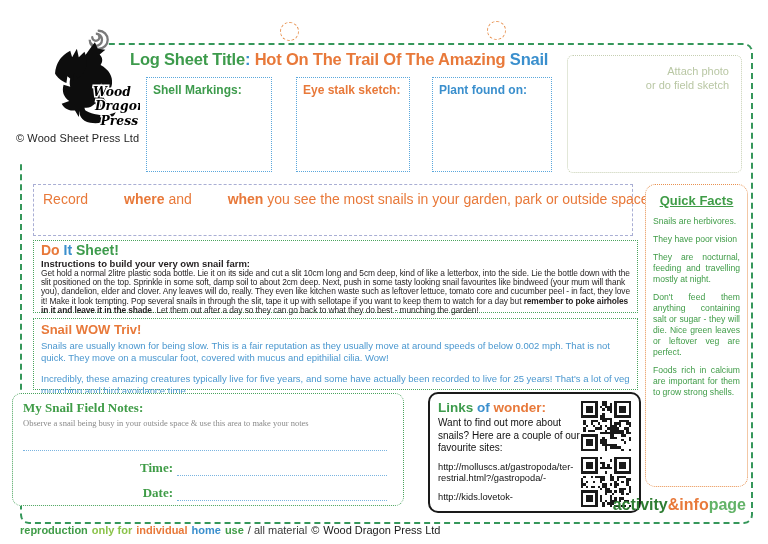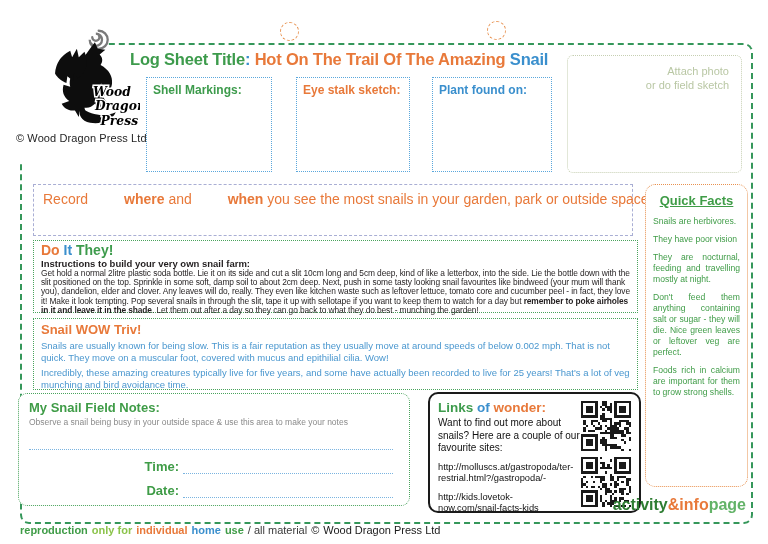--- a/index.html
+++ b/index.html
@@ -42,25 +42,25 @@
          border:1.5px dotted #49a35c;padding:2px 7px;background:#fff;}
   .do-title{font-size:14px;font-weight:bold;line-height:15px;}
   .do-sub{font-size:9.5px;font-weight:bold;line-height:11px;color:#231f20;}
   .do-body{font-size:8.4px;line-height:9.2px;letter-spacing:-0.1px;color:#231f20;}
 
   
   .wowbox{position:absolute;left:33px;top:318px;width:605px;height:72px;box-sizing:border-box;
           border:1.5px dotted #49a35c;padding:3px 7px;background:#fff;}
   .wow-title{font-size:13px;font-weight:bold;color:#e8793a;line-height:15px;}
   .wow-body{font-size:9.5px;line-height:11.5px;color:#4a97cf;margin-top:3px;}
-  .wow-body + .wow-body{margin-top:4px;}
-
-  
-  .notes{position:absolute;left:18px;top:393px;width:392px;height:113px;box-sizing:border-box;
-         border:1.5px dotted #49a35c;border-radius:9px;padding:6px 10px;background:#fff;}
+  .wow-body + .wow-body{margin-top:10px;}
+
+  
+  .notes{position:absolute;left:12px;top:393px;width:392px;height:113px;box-sizing:border-box;
+         border:1.5px dotted #49a35c;border-radius:9px;padding:6px 10px;background:#fff;font-family:Liberation Serif, serif;}
   .notes-title{font-size:13px;font-weight:bold;color:#3f9c47;}
   .notes-sub{font-size:8.5px;color:#8a8a8a;margin-top:2px;}
   .nrow{display:flex;align-items:flex-end;margin-top:9px;}
   .nrow:first-of-type{margin-top:11px;}
   .nlbl{width:150px;text-align:right;font-size:13px;font-weight:bold;color:#3f9c47;padding-right:4px;}
   .nline{flex:1;border-bottom:1.5px dotted #7ab4e0;height:13px;margin-right:6px;}
 
   
   .links{position:absolute;left:428px;top:392px;width:213px;height:121px;box-sizing:border-box;
          border:2px solid #1a1a1a;border-radius:10px;padding:6px 8px;background:#fff;}
@@ -103,21 +103,21 @@
       <path d="M44 25 l6 -8 3 7 8 1 -6 5 c4 4 3 8 1 11 c9 5 13 12 12 20 c-1 7 -5 11 -10 13 l7 10 -9 -4 1 9 -7 -7 c-3 3 -7 5 -11 4 l2 8 -7 -4 -1 6 -4 -7 c-7 1 -12 -3 -14 -7 l8 -3 c-6 -4 -8 -10 -6 -17 l7 2 c-2 -8 2 -14 7 -16 c-2 -5 0 -10 6 -13 z"></path>
       <path d="M8 50 q1 -16 16 -24 l2 7 5 -9 2 9 6 -6 c5 10 2 23 -7 28 l-4 -5 -1 8 -6 -5 -1 7 c-5 -2 -10 -6 -12 -10 z"></path>
       <path d="M36 86 c10 8 24 10 36 5 c-4 9 -16 13 -27 11 c-9 -2 -14 -9 -9 -16 z"></path>
     </g>
     <g class="logo-text" font-size="13" fill="#000" stroke="#fff" stroke-width="3" paint-order="stroke">
       <text x="48" y="74">Wood</text>
       <text x="50" y="89">Dragon</text>
       <text x="56" y="104">Press</text>
     </g>
   </svg>
-  <div class="copyright">© Wood Dragon Press Ltd</div>
+  <div class="copyright">© Wood Sheet Press Ltd</div>
 
   <div class="title">
     <span class="t-green">Log Sheet Title</span><span class="t-blue">:</span><span class="t-orange"> Hot On The Trail Of The Amazing</span><span class="t-blue"> Snail</span>
   </div>
 
   <div class="sketch sk1">
     <div class="lbl t-green">Shell Markings:</div>
   </div>
   <div class="sketch sk2">
     <div class="lbl t-orange">Eye stalk sketch:</div>
@@ -130,21 +130,21 @@
     <div>Attach photo</div>
     <div>or do field sketch</div>
   </div>
 
   <div class="record">
     <span>Record </span><b>where</b><span> and </span><b>when</b><span> you see the most snails in your garden, park or outside space?</span>
   </div>
 
   <div class="dobox">
     <div class="do-title">
-      <span class="t-orange">Do </span><span class="t-blue">It </span><span class="t-green">They!</span>
+      <span class="t-orange">Do </span><span class="t-blue">It </span><span class="t-green">Sheet!</span>
     </div>
     <div class="do-sub">Instructions to build your very own snail farm:</div>
     <div class="do-body">
       <span>Get hold a normal 2litre plastic soda bottle.  Lie it on its side and cut a slit 10cm long and 5cm deep, kind of like a letterbox, into the side.  Lie the bottle down with the slit positioned on the top.  Sprinkle in some soft, damp soil to about 2cm deep.  Next, push in some tasty looking snail favourites like bindweed (your mum will thank you), dandelion, elder and clover.   Any leaves will do, really.  They even like kitchen waste such as leftover lettuce,  tomato core and cucumber peel - in fact, they love it!  Make it look tempting.  Pop several snails in through the slit, tape it up with sellotape if you want to keep them to watch for a day but </span><b>remember to poke airholes in it and leave it in the shade</b><span>.  Let them out after a day so they can go back to what they do best - munching the garden!</span>
     </div>
   </div>
 
   <div class="wowbox">
     <div class="wow-title">Snail WOW Triv!</div>
     <div class="wow-body">Snails are usually known for being slow.  This is a fair reputation as they usually move at around speeds of below 0.002 mph.  That is not quick.  They move on a muscular foot, covered with mucus and epithilial cilia.  Wow!</div>
@@ -171,21 +171,20 @@
     <div class="links-title">
       <span class="t-green">Links </span><span class="t-blue">of </span><span class="t-orange">wonder:</span>
     </div>
     <div class="links-intro">Want to find out more about snails?  Here are a couple of our favourite sites:</div>
     <div class="links-url">
       <div>http://molluscs.at/gastropoda/ter-</div>
       <div>restrial.html?/gastropoda/-</div>
     </div>
     <div class="links-url">
       <div>http://kids.lovetok-</div>
-      <div>now.com/snail-facts-kids</div>
     </div>
     <svg class="qr qr1" viewBox="0 0 21 21" shape-rendering="crispEdges">
         <rect x="9" y="0" width="1" height="1" fill="#1a1a1a"></rect>
         <rect x="10" y="0" width="1" height="1" fill="#1a1a1a"></rect>
         <rect x="9" y="1" width="1" height="1" fill="#1a1a1a"></rect>
         <rect x="10" y="1" width="1" height="1" fill="#1a1a1a"></rect>
         <rect x="12" y="1" width="1" height="1" fill="#1a1a1a"></rect>
         <rect x="8" y="2" width="1" height="1" fill="#1a1a1a"></rect>
         <rect x="10" y="2" width="1" height="1" fill="#1a1a1a"></rect>
         <rect x="11" y="2" width="1" height="1" fill="#1a1a1a"></rect>

